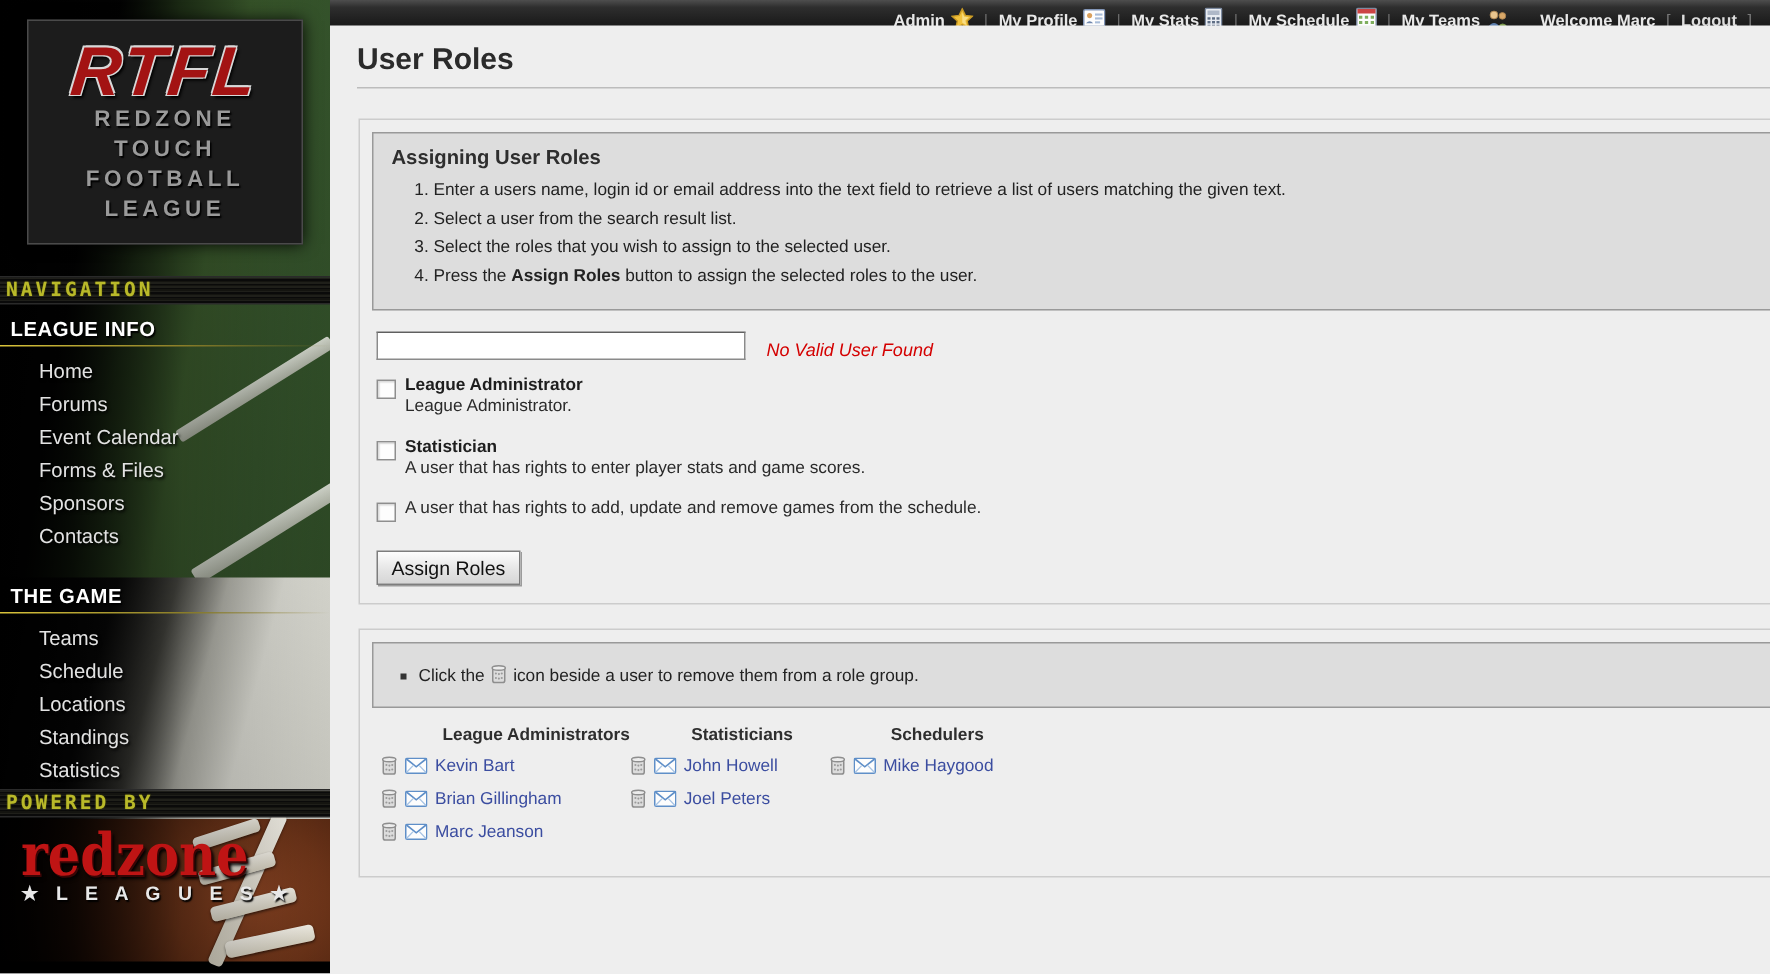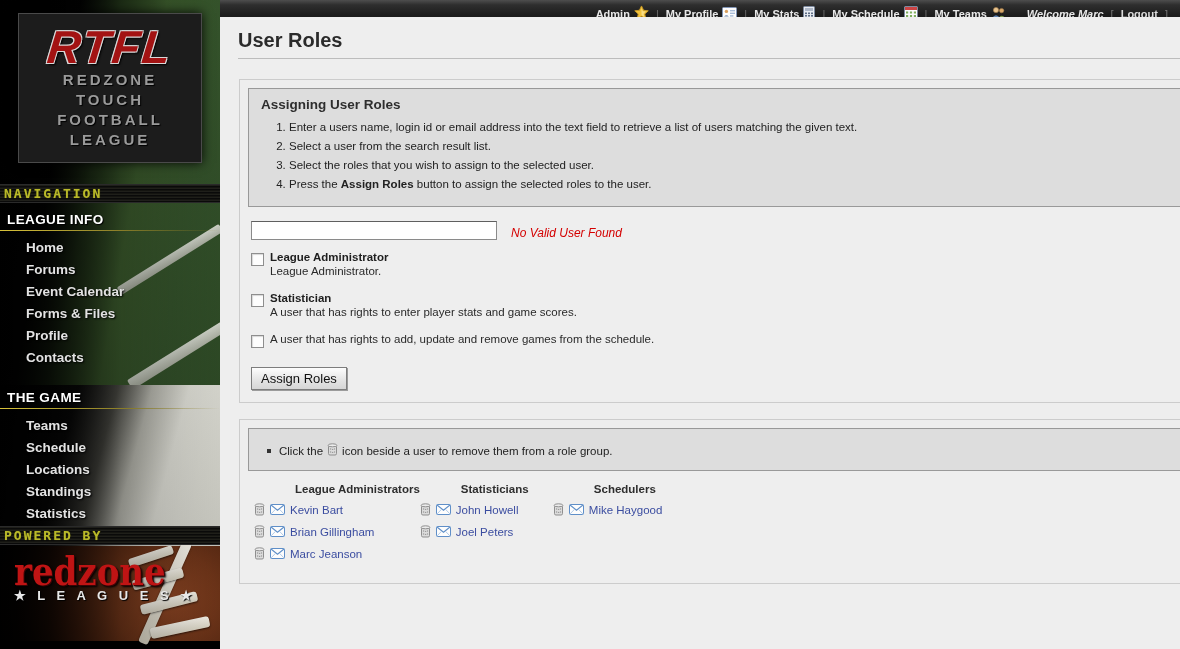--- a/index.html
+++ b/index.html
@@ -39,35 +39,35 @@
     font-family:"DejaVu Sans Mono", monospace; font-size:13px; font-weight:bold; color:#b9b92a;
     letter-spacing:2px; line-height:18px; padding-left:4px; text-shadow:0 0 1px #66660a; }
   .marquee.nav-strip { top:184px; }
   .marquee.pow-strip { top:526px; }
 
   .side-section { position:absolute; left:0; width:220px; z-index:6; }
   .side-section.league { top:210px; }
   .side-section.game { top:388px; }
   .side-title { color:#ffffff; font-weight:bold; font-size:13.5px; padding:2px 0 3px 7px; letter-spacing:.4px; text-shadow:1px 1px 1px #000; }
   .side-rule { height:1px; background:linear-gradient(90deg,#d8c23a 0%, #8a7d28 55%, rgba(0,0,0,0) 100%); margin-bottom:6px; }
-  .side-item { color:#e2e2e2; font-weight:bold; font-size:13.5px; padding:3px 0 4px 26px; cursor:pointer; text-shadow:1px 1px 2px #000; }
+  .side-item { color:#e2e2e2; font-weight:normal; font-size:13.5px; padding:3px 0 4px 26px; cursor:pointer; text-shadow:1px 1px 2px #000; }
 
   .rz-logo { position:absolute; left:14px; top:556px; z-index:6; cursor:pointer; }
   .rz-name { font-size:34px; font-weight:bold; color:#bf1414; letter-spacing:0px; line-height:30px;
     font-family:"DejaVu Serif", serif; transform:scaleY(1.15); text-shadow:1px 1px 0 #3a0505, 2px 2px 2px #000; }
   .rz-sub { font-size:13px; font-weight:bold; color:#e8e8e8; letter-spacing:4px; margin-top:2px; text-shadow:1px 1px 1px #000; }
 
   
   .topbar { position:absolute; left:220px; top:0; width:960px; height:27px;
     background:linear-gradient(180deg,#4e4e4e 0%,#2e2e2e 18%,#1d1d1d 55%,#141414 100%);
     display:flex; align-items:center; justify-content:flex-end; padding-right:12px; gap:7px;
     font-size:11px; font-weight:bold; color:#e8e8e8; }
   .tb-item { display:flex; align-items:center; gap:4px; cursor:pointer; white-space:nowrap; }
   .tb-sep { color:#6a6a6a; font-weight:normal; }
-  .tb-welcome { margin-left:14px; white-space:nowrap;font-style:italic; }
+  .tb-welcome { margin-left:14px; white-space:nowrap; }
   .tb-bracket { color:#777; font-weight:normal; }
   .tb-logout { color:#dcdcdc; cursor:pointer; }
   .tb-icon { display:inline-block; }
 
   
   .content { position:absolute; left:220px; top:17px; width:1087px; height:622px; background:#eeeeee; }
   .page-title { font-size:20px; font-weight:bold; color:#2b2b2b; margin:12px 0 6px 18px; }
   .title-rule { height:1px; background:#bcbcbc; margin:0 14px 0 18px; }
 
   .outer-box { border:1px solid #cccccc; background:#eeeeee; margin:0 16px 0 19px; padding:8px; }
@@ -133,21 +133,21 @@
 
   <div class="marquee nav-strip">NAVIGATION</div>
 
   <div class="side-section league">
     <div class="side-title">LEAGUE INFO</div>
     <div class="side-rule"></div>
     <div class="side-item">Home</div>
     <div class="side-item">Forums</div>
     <div class="side-item">Event Calendar</div>
     <div class="side-item">Forms &amp; Files</div>
-    <div class="side-item">Profile</div>
+    <div class="side-item">Sponsors</div>
     <div class="side-item">Contacts</div>
   </div>
 
   <div class="side-section game">
     <div class="side-title">THE GAME</div>
     <div class="side-rule"></div>
     <div class="side-item">Teams</div>
     <div class="side-item">Schedule</div>
     <div class="side-item">Locations</div>
     <div class="side-item">Standings</div>

